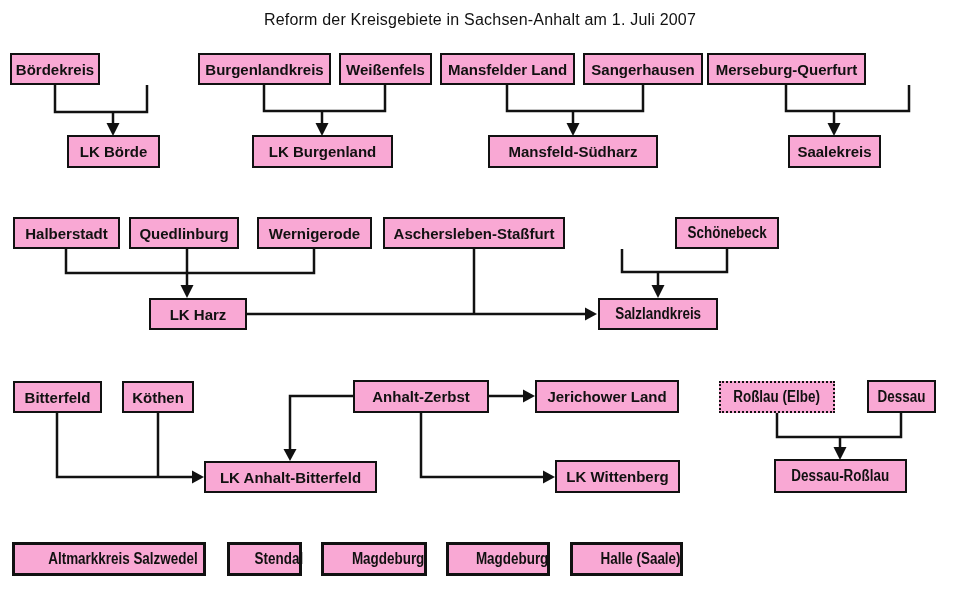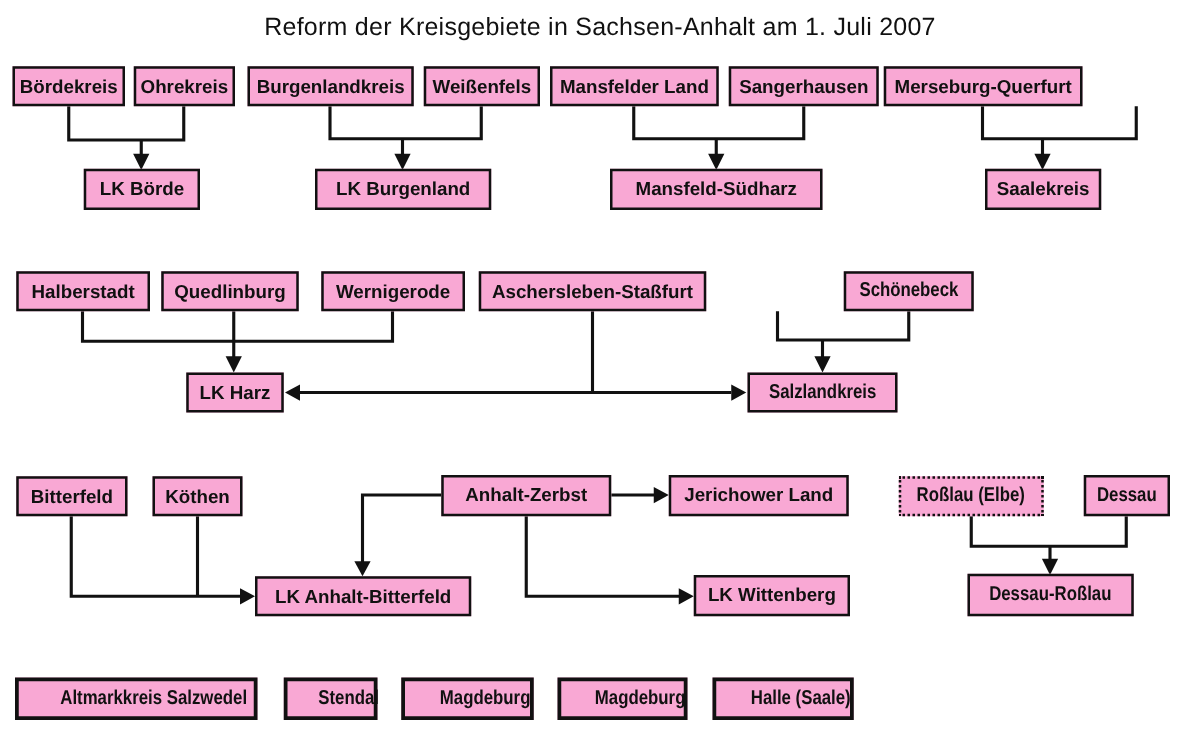--- a/index.html
+++ b/index.html
@@ -2,21 +2,21 @@
 <html><head>
 <meta charset="utf-8">
 <style>
   html,body{margin:0;padding:0;background:#fff;}
   .canvas{
     position:relative;width:960px;height:600px;background:#ffffff;
     font-family:"Liberation Sans",sans-serif;color:#111;overflow:hidden;
   }
   .title{
     position:absolute;left:0;right:0;top:11px;text-align:center;
-    font-size:20px;font-weight:400;letter-spacing:.2px;color:#111;
+    font-size:16px;font-weight:400;letter-spacing:.2px;color:#111;
   }
   .connectors{position:absolute;left:0;top:0;}
   .node{
     position:absolute;box-sizing:border-box;background:#f9a8d4;
     border:2px solid #111;display:flex;align-items:center;justify-content:center;
     font-size:15px;font-weight:bold;white-space:nowrap;text-align:center;
   }
   .node .lbl{display:inline-block;}
   .node.dotted{border-style:dotted;}
   .node.thick{border-width:3px;padding-left:28px;}
@@ -98,23 +98,20 @@
     <g>
       <path d="M777 413 V437 H901 V413"></path>
       <path d="M840 437 V448"></path>
       <polygon points="833.5,447 846.5,447 840,460" fill="#111" stroke="none"></polygon>
     </g>
   </svg>
 
   <div class="node" style="left:10px;top:53px;width:90px;height:32px">
       <span class="lbl">Bördekreis</span>
     </div>
-  <div class="node" style="left:107px;top:53px;width:81px;height:32px">
-      <span class="lbl">Ohrekreis</span>
-    </div>
   <div class="node" style="left:198px;top:53px;width:133px;height:32px">
       <span class="lbl">Burgenlandkreis</span>
     </div>
   <div class="node" style="left:339px;top:53px;width:93px;height:32px">
       <span class="lbl">Weißenfels</span>
     </div>
   <div class="node" style="left:440px;top:53px;width:135px;height:32px">
       <span class="lbl">Mansfelder Land</span>
     </div>
   <div class="node" style="left:583px;top:53px;width:120px;height:32px">
@@ -146,21 +143,21 @@
   <div class="node" style="left:257px;top:217px;width:115px;height:32px">
       <span class="lbl">Wernigerode</span>
     </div>
   <div class="node" style="left:383px;top:217px;width:182px;height:32px">
       <span class="lbl">Aschersleben-Staßfurt</span>
     </div>
   <div class="node narrow" style="left:675px;top:217px;width:104px;height:32px">
       <span class="lbl">Schönebeck</span>
     </div>
 
-  <div class="node" style="left:149px;top:298px;width:78px;height:32px">
+  <div class="node" style="left:149px;top:298px;width:98px;height:32px">
       <span class="lbl">LK Harz</span>
     </div>
   <div class="node narrow" style="left:598px;top:298px;width:120px;height:32px">
       <span class="lbl">Salzlandkreis</span>
     </div>
 
   <div class="node" style="left:13px;top:381px;width:89px;height:32px">
       <span class="lbl">Bitterfeld</span>
     </div>
   <div class="node" style="left:122px;top:381px;width:72px;height:32px">

